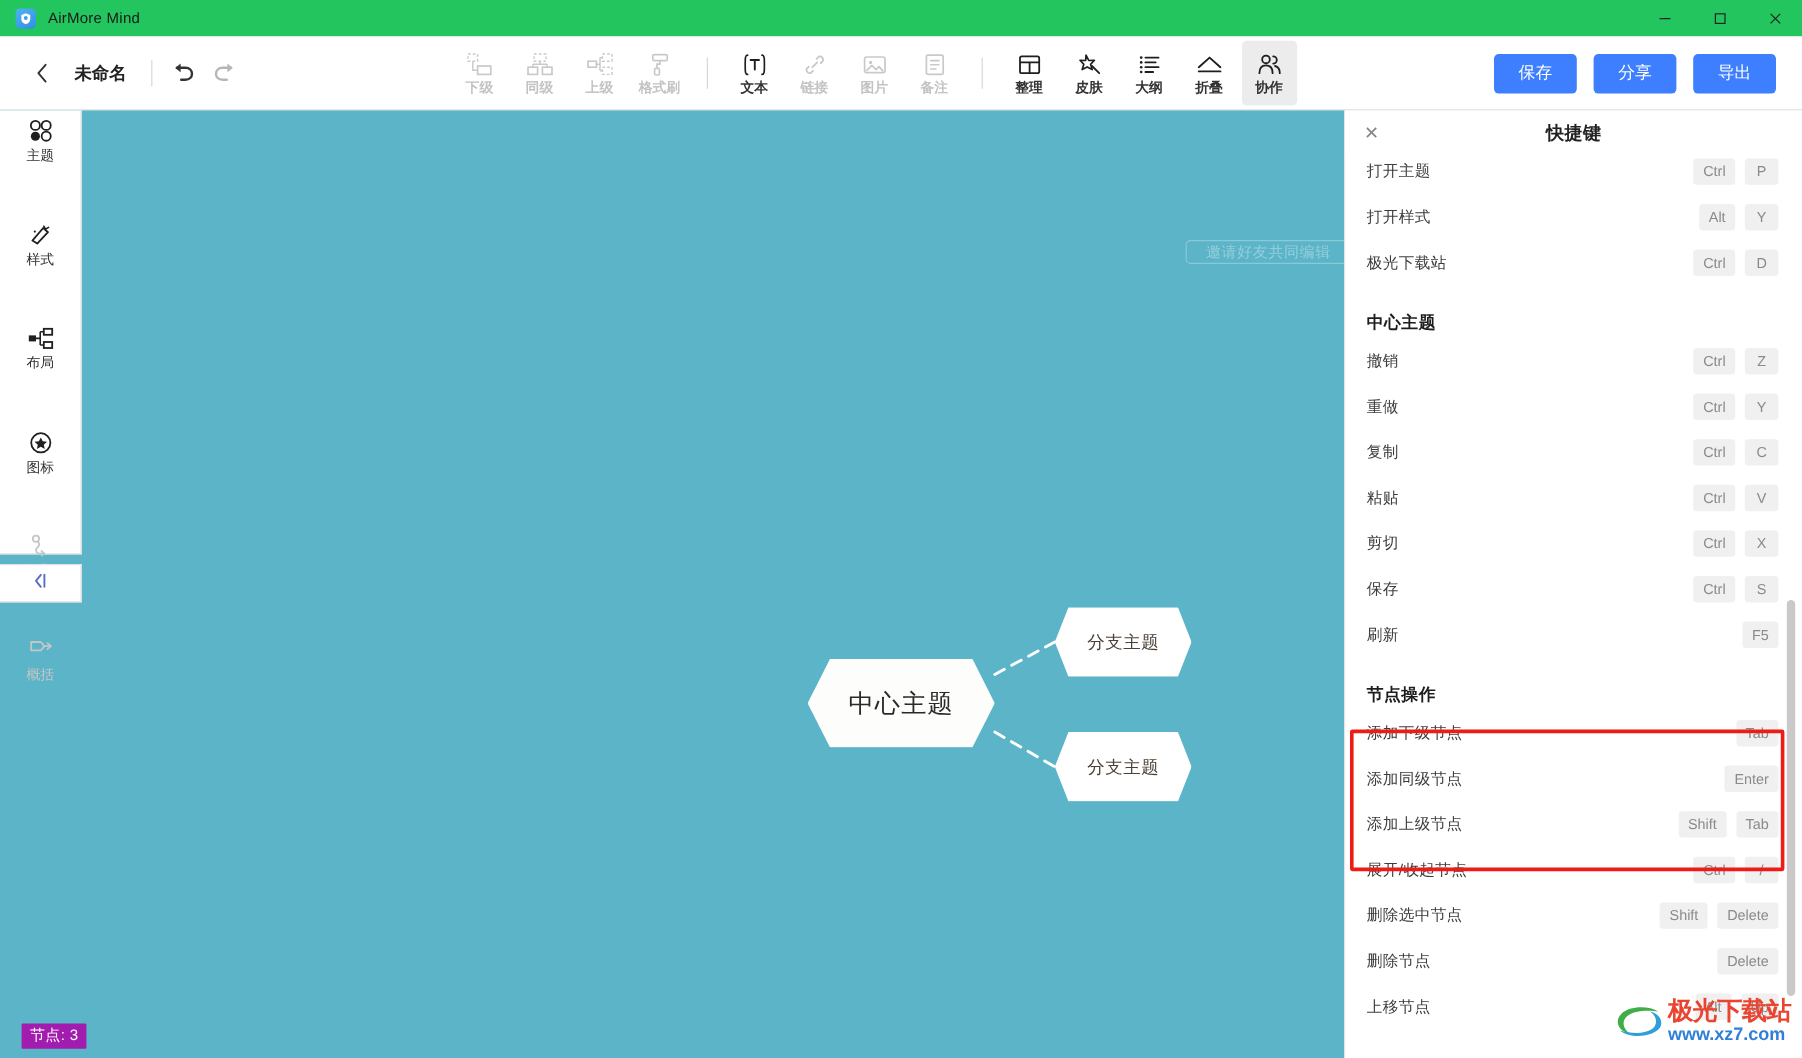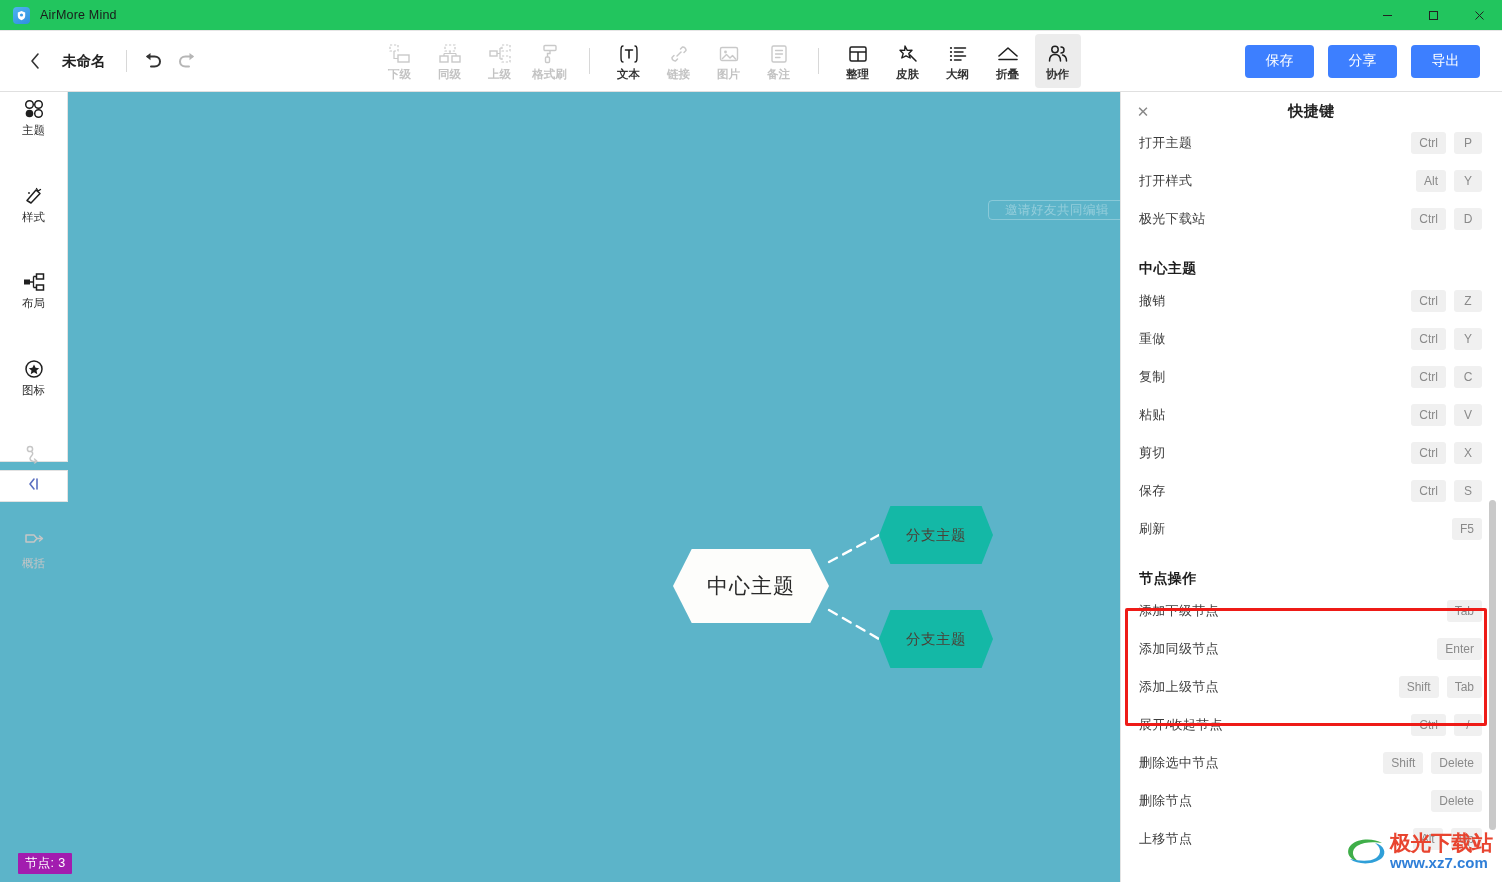--- a/index.html
+++ b/index.html
@@ -108,21 +108,21 @@
     position: absolute; display: flex; align-items: center; justify-content: center;
     text-align: center;
   }
   .node-central {
     left: 673px; top: 457px; width: 156px; height: 74px;
     background: #fdfdfb;
     clip-path: polygon(12% 0%, 88% 0%, 100% 50%, 88% 100%, 12% 100%, 0% 50%);
     font-size: 21px; font-weight: normal; color: #2a2a2a; letter-spacing: 1px;
   }
   .node-branch {
-    width: 114px; height: 58px; background: #14b8a6;
+    width: 114px; height: 58px; background: #ffffff;
     clip-path: polygon(10% 0%, 90% 0%, 100% 50%, 90% 100%, 10% 100%, 0% 50%);
     font-size: 14.5px; color: #4a4036; letter-spacing: .5px;
   }
   .node-b1 { left: 879px; top: 414px; }
   .node-b2 { left: 879px; top: 518px; }
 
   
   .node-count {
     position: absolute; left: 18px; top: 761px;
     background: #a21caf; color: #ffffff; font-size: 12.5px;

